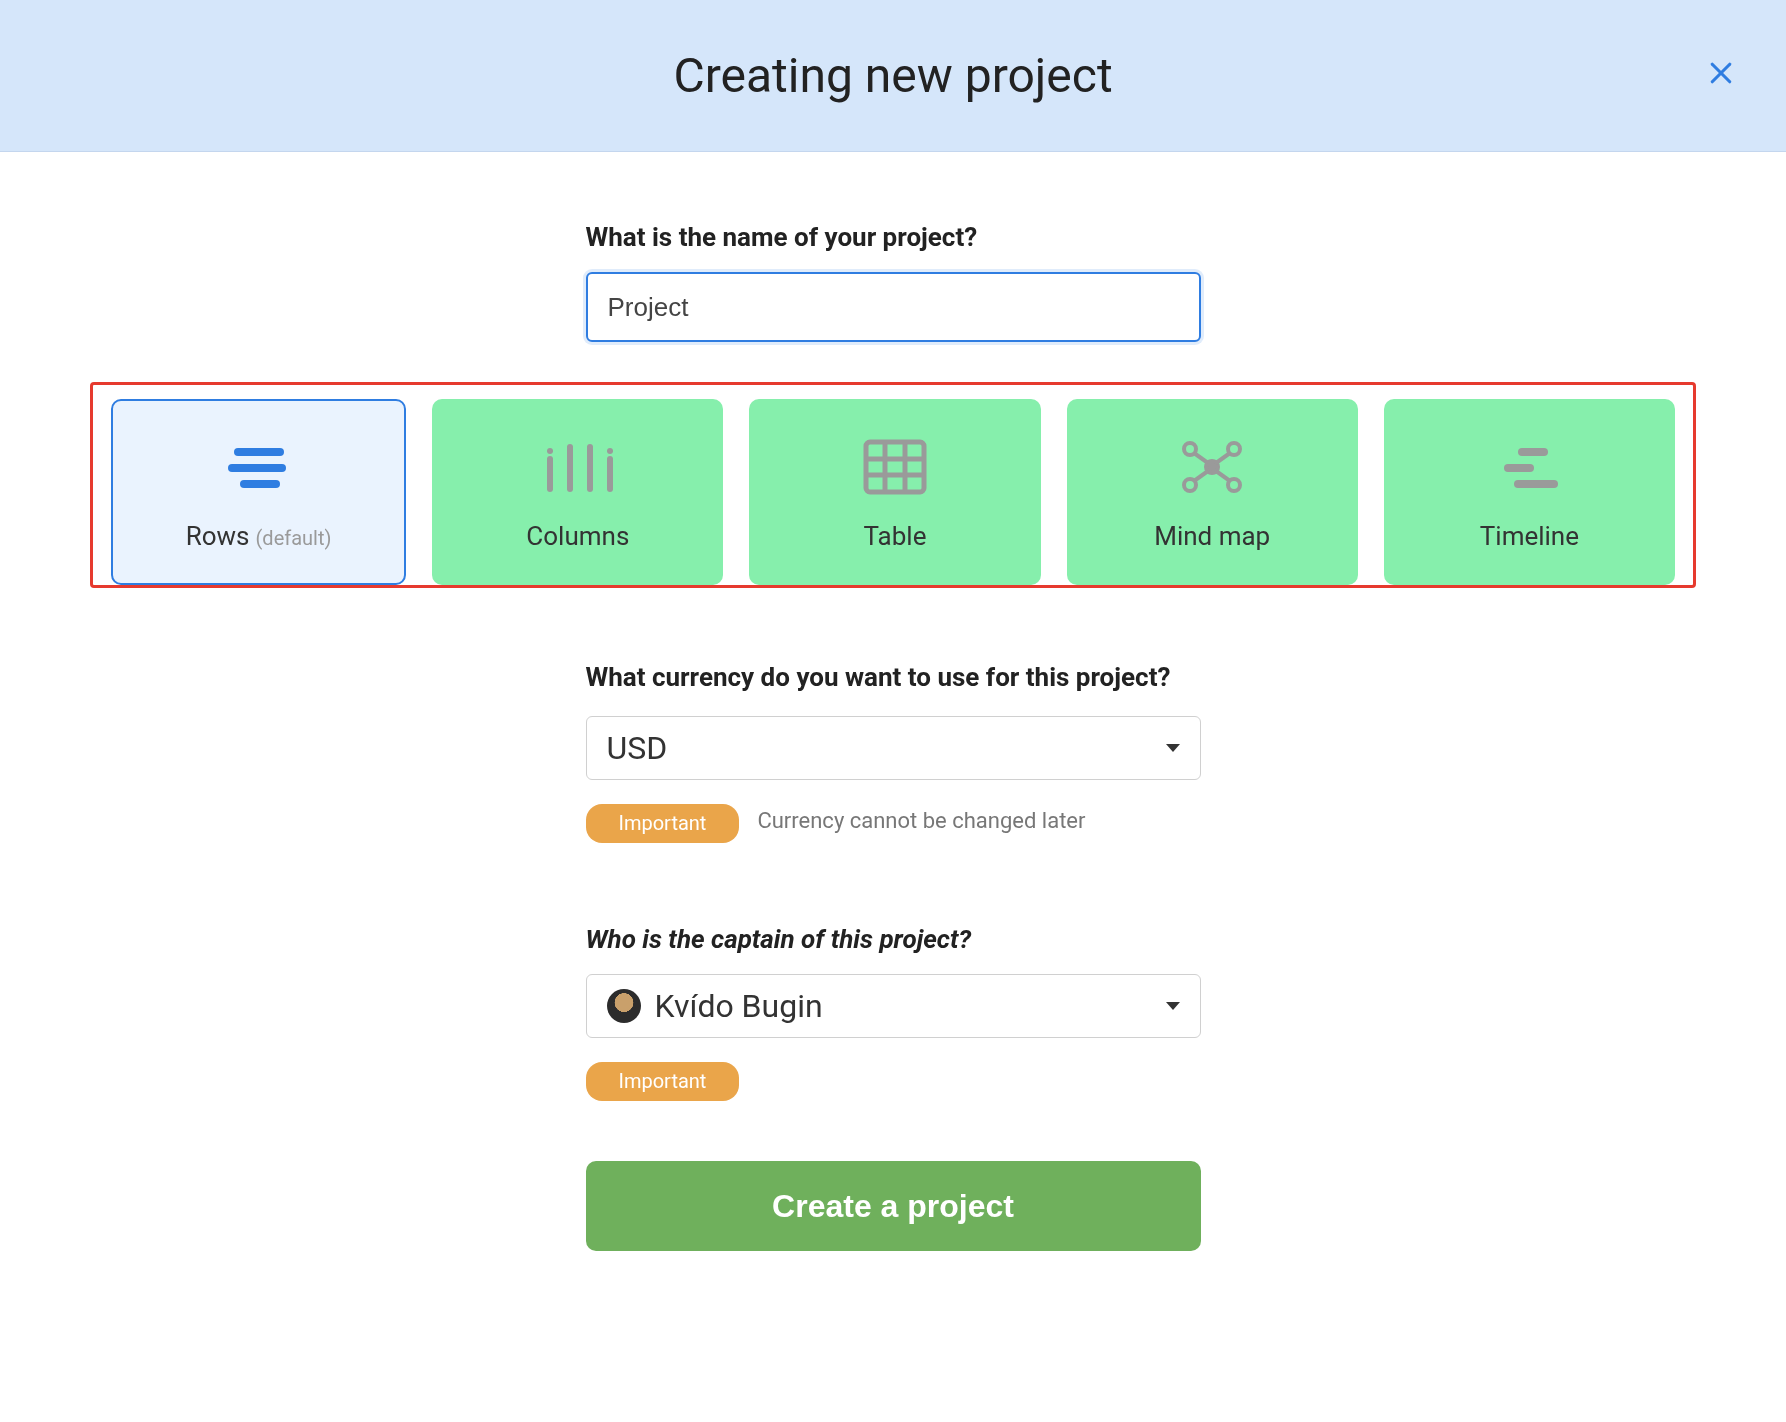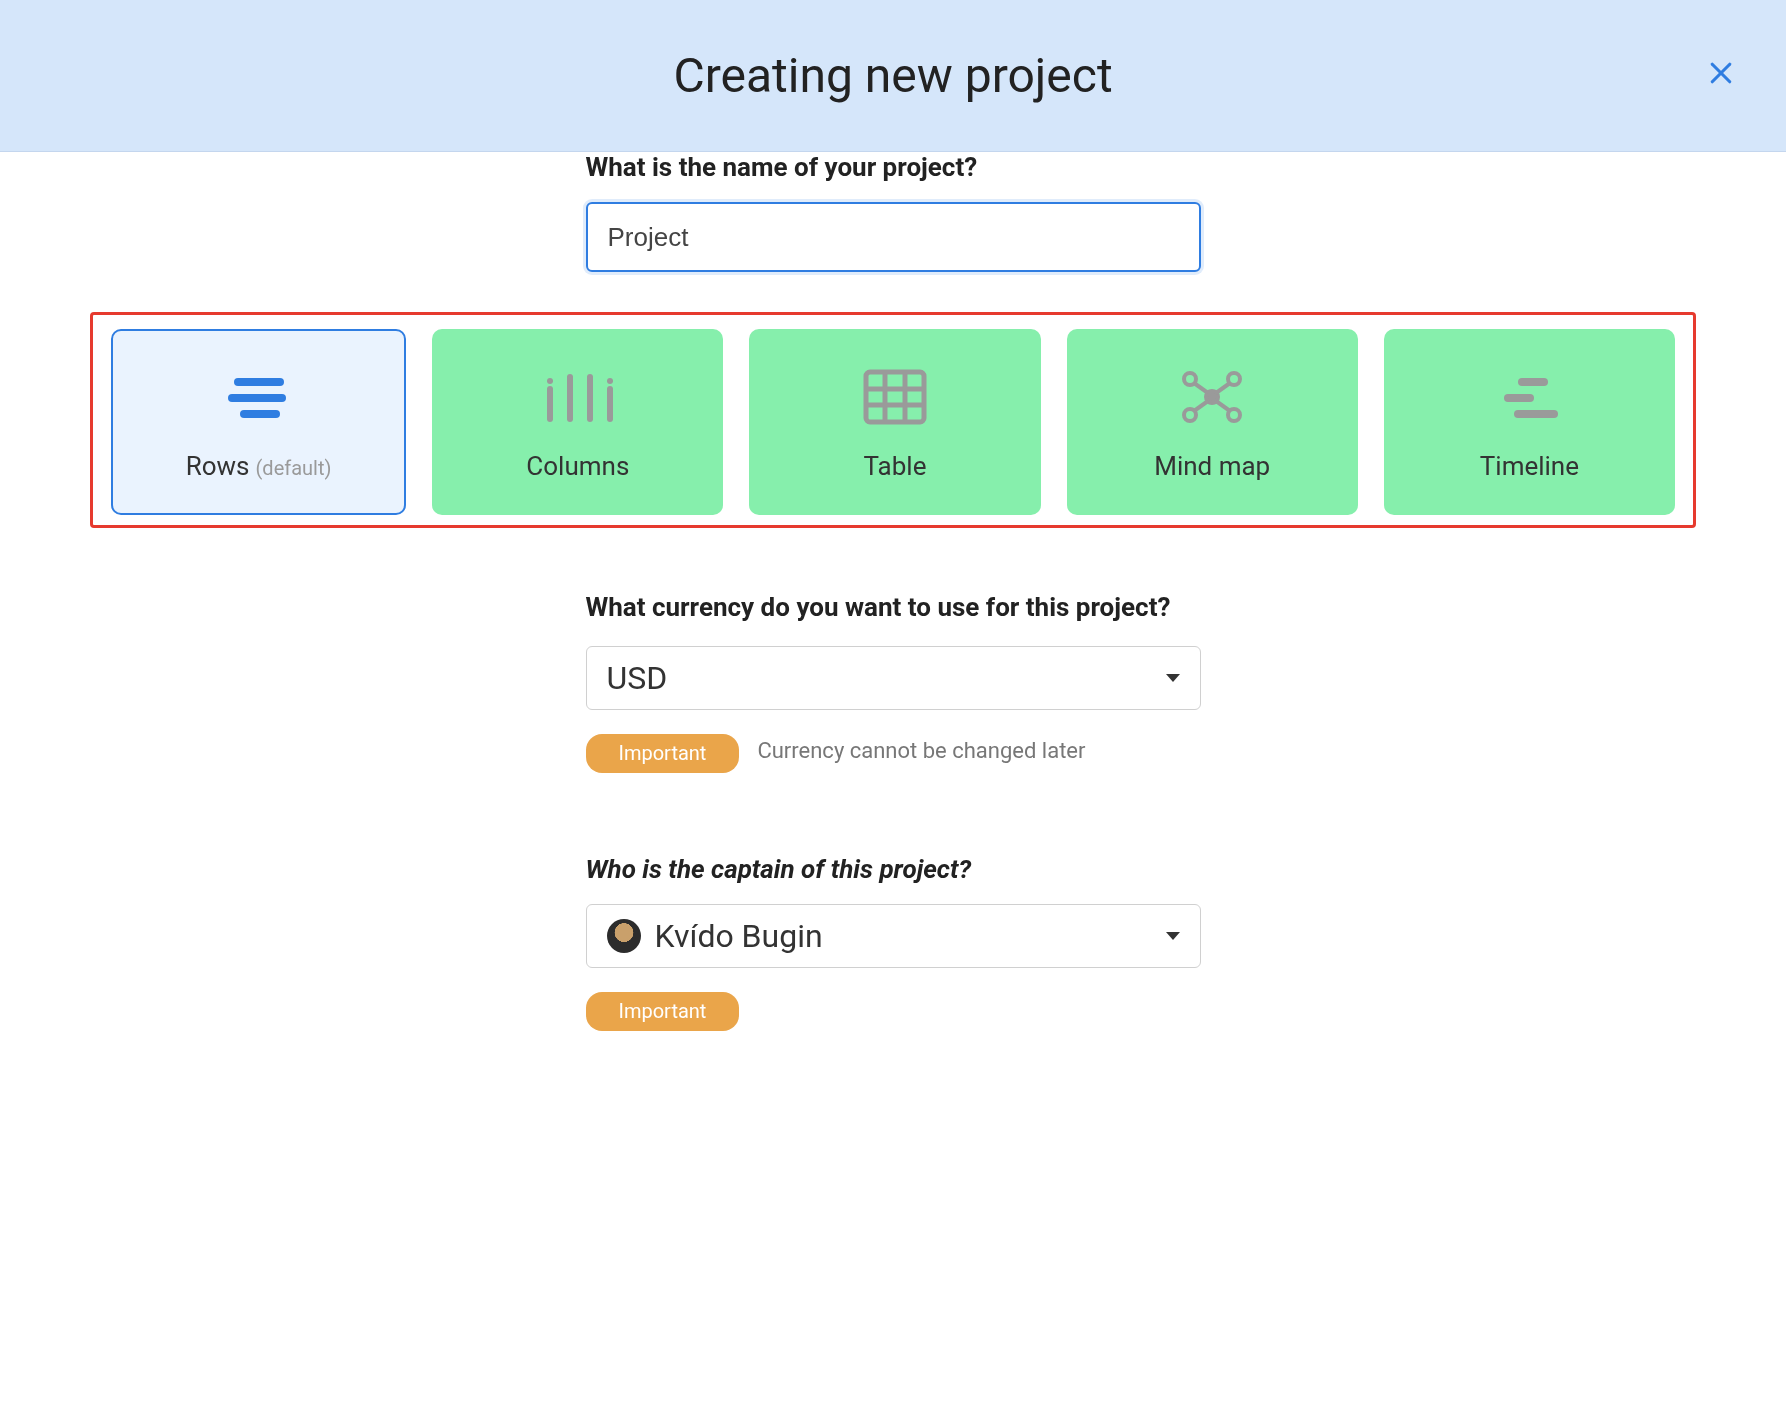--- a/index.html
+++ b/index.html
@@ -31,20 +31,21 @@
     top: 50%;
     transform: translateY(-50%);
     cursor: pointer;
     color: #2f7de1;
     font-size: 36px;
     line-height: 1;
   }
   .content {
     max-width: 615px;
     margin: 0 auto;
+    padding-top: 70px;
   }
   .section-label {
     font-size: 26px;
     font-weight: 700;
     color: #222;
     margin-bottom: 20px;
   }
   .text-input {
     width: 100%;
     height: 70px;
@@ -83,21 +84,21 @@
   .toggle-label {
     font-size: 24px;
     color: #333;
   }
   .view-box {
     position: absolute;
     left: 90px;
     right: 90px;
     border: 3px solid #e63a2e;
     border-radius: 4px;
-    padding: 14px 18px 10px 18px;
+    padding: 14px 18px 0 18px;
     display: flex;
     gap: 26px;
   }
   .view-option {
     flex: 1;
     background: #86efac;
     border-radius: 10px;
     display: flex;
     flex-direction: column;
     align-items: center;
@@ -302,13 +303,14 @@
     <span class="captain-left">
       <span class="avatar"></span>
       <span>Kvído Bugin</span>
     </span>
     <span class="caret"></span>
   </div>
   <div class="badge-row">
     <span class="badge">Important</span>
   </div>
 
+  <button class="create-btn">Create a project</button>
 </div>
 
 </body></html>

